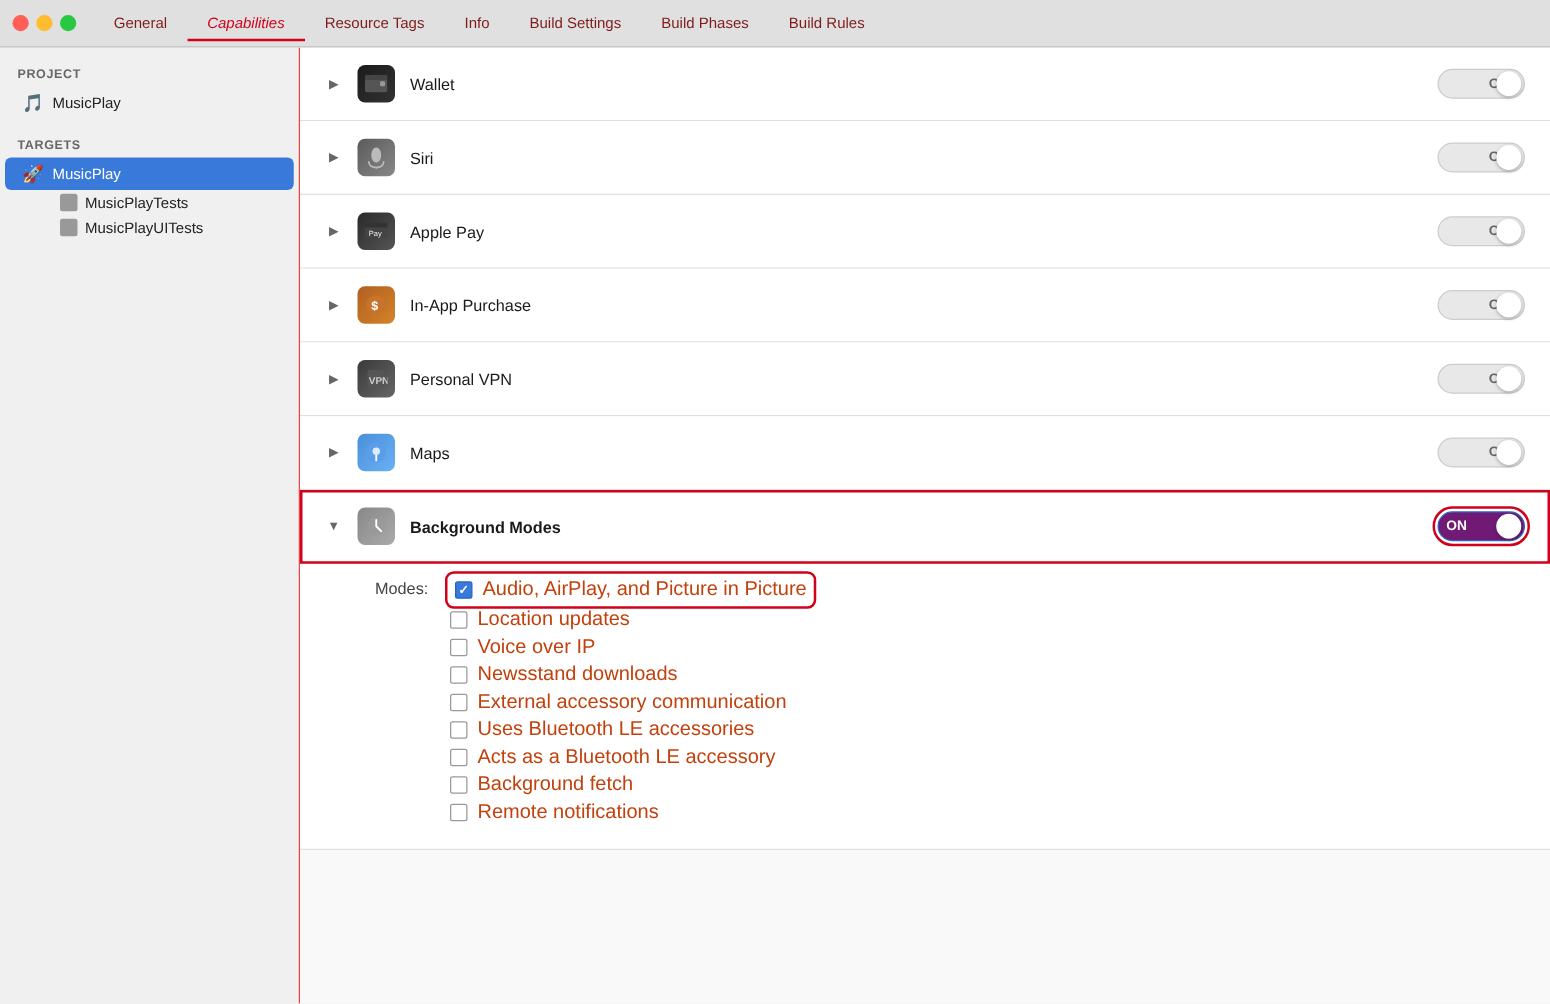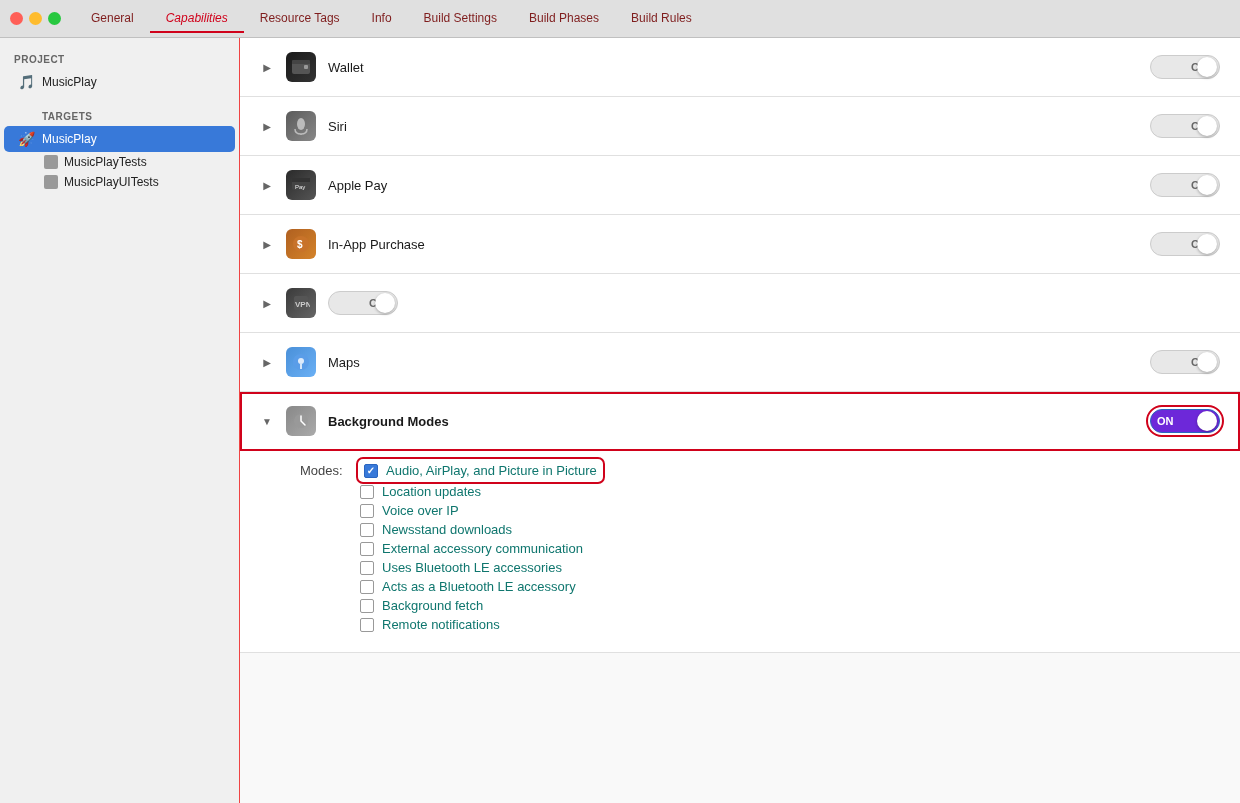--- a/index.html
+++ b/index.html
@@ -21,21 +21,21 @@
     .main-layout { display: flex; flex: 1; overflow: hidden; }
 
     
     .sidebar { width: 240px; background: #f0f0f0; border-right: 1px solid #ef4444; flex-shrink: 0; padding-top: 10px; overflow-y: auto; }
     .sidebar-section-label { font-size: 10px; font-weight: 700; color: #666; text-transform: uppercase; padding: 6px 14px 4px; letter-spacing: 0.5px; }
     .sidebar-item { display: flex; align-items: center; gap: 6px; padding: 4px 14px; cursor: pointer; border-radius: 5px; margin: 0 4px; }
     .sidebar-item.selected { background: #3879d9; color: white; }
     .sidebar-item.selected .item-label { color: white; }
     .item-icon { width: 18px; height: 18px; flex-shrink: 0; display: flex; align-items: center; justify-content: center; font-size: 14px; }
     .item-label { font-size: 12px; color: #222; }
-    .sidebar-sub-item { display: flex; align-items: center; gap: 6px; padding: 3px 14px 3px 44px; cursor: pointer; }
+    .sidebar-sub-item { display: flex; align-items: center; gap: 6px; padding: 3px 14px 3px 30px; cursor: pointer; margin-left: 18px; }
     .sub-icon { width: 14px; height: 14px; background: #999; border-radius: 2px; flex-shrink: 0; }
 
     
     .content { flex: 1; overflow-y: auto; background: #f9f9f9; }
 
     
     .cap-row { display: flex; align-items: center; padding: 14px 20px; border-bottom: 1px solid #e0e0e0; background: white; gap: 12px; }
     .cap-row:last-child { border-bottom: none; }
     .cap-expand { width: 14px; height: 14px; display: flex; align-items: center; justify-content: center; cursor: pointer; color: #666; font-size: 10px; flex-shrink: 0; }
     .cap-icon { width: 30px; height: 30px; border-radius: 6px; flex-shrink: 0; display: flex; align-items: center; justify-content: center; font-size: 16px; }
@@ -45,42 +45,42 @@
     .cap-icon-iap { background: linear-gradient(135deg, #b06020, #d4832a); color: white; }
     .cap-icon-vpn { background: linear-gradient(135deg, #3a3a3a, #666); color: white; }
     .cap-icon-maps { background: linear-gradient(135deg, #4a90d9, #6ab0f5); color: white; }
     .cap-icon-bgmodes { background: linear-gradient(135deg, #888, #aaa); color: white; }
     .cap-title { flex: 1; font-size: 13px; font-weight: 500; color: #1a1a1a; }
     .cap-title.bold { font-weight: 700; }
 
     
     .toggle { width: 70px; height: 24px; border-radius: 12px; display: flex; align-items: center; position: relative; cursor: pointer; flex-shrink: 0; border: 1px solid #ccc; }
     .toggle.off { background: #e8e8e8; }
-    .toggle.on { background: #6d28d9; border-color: #2a65c0; }
+    .toggle.on { background: #701a75; border-color: #2a65c0; }
     .toggle-label { font-size: 11px; font-weight: 700; position: absolute; }
     .toggle.off .toggle-label { right: 6px; color: #666; }
     .toggle.on .toggle-label { left: 6px; color: white; }
     .toggle-knob { width: 20px; height: 20px; border-radius: 50%; background: white; position: absolute; box-shadow: 0 1px 3px rgba(0,0,0,0.3); }
     .toggle.off .toggle-knob { right: 2px; }
     .toggle.on .toggle-knob { right: 2px; }
 
     
     .cap-row.highlighted { outline: 2px solid #d0021b; outline-offset: -2px; }
     .toggle.highlighted { outline: 2px solid #d0021b; outline-offset: 2px; }
 
     
     .bg-modes-expanded { background: white; border-bottom: 1px solid #e0e0e0; padding: 10px 20px 14px 60px; }
     .modes-row { display: flex; align-items: flex-start; margin-bottom: 6px; }
     .modes-label { font-size: 13px; font-weight: 500; color: #444; min-width: 60px; margin-top: 2px; }
     .modes-list { display: flex; flex-direction: column; gap: 4px; }
     .mode-item { display: flex; align-items: center; gap: 8px; }
     .mode-checkbox { width: 14px; height: 14px; border: 1px solid #999; border-radius: 2px; background: white; flex-shrink: 0; display: flex; align-items: center; justify-content: center; cursor: pointer; }
     .mode-checkbox.checked { background: #3879d9; border-color: #2a65c0; }
     .mode-checkbox.checked::after { content: '✓'; color: white; font-size: 10px; font-weight: bold; }
-    .mode-text { font-size: 13px; color: #0f766e; }
+    .mode-text { font-size: 16px; color: #c2410c; }
   </style>
 </head>
 <body>
 
 <div class="app-window">
 
   <div class="tab-bar">
     <div class="window-controls">
       <div class="wc wc-close"></div>
       <div class="wc wc-min"></div>
@@ -97,21 +97,21 @@
 
   <div class="main-layout">
 
     <div class="sidebar">
       <div class="sidebar-section-label">PROJECT</div>
       <div class="sidebar-item">
         <div class="item-icon">🎵</div>
         <span class="item-label">MusicPlay</span>
       </div>
 
-      <div class="sidebar-section-label" style="margin-top:10px;margin-left:28px;">TARGETS</div>
+      <div class="sidebar-section-label" style="margin-top:10px;">TARGETS</div>
       <div class="sidebar-item selected">
         <div class="item-icon">🚀</div>
         <span class="item-label">MusicPlay</span>
       </div>
       <div class="sidebar-sub-item">
         <div class="sub-icon"></div>
         <span class="item-label">MusicPlayTests</span>
       </div>
       <div class="sidebar-sub-item">
         <div class="sub-icon"></div>
@@ -185,20 +185,21 @@
       </div>
 
       <div class="cap-row">
         <div class="cap-expand">▶</div>
         <div class="cap-icon cap-icon-vpn">
           <svg width="18" height="18" viewBox="0 0 18 18" fill="none">
               <rect x="2" y="2" width="14" height="14" rx="2" fill="#555"></rect>
               <text x="3" y="13" font-size="8" fill="#ccc" font-family="Arial" font-weight="bold">VPN</text>
             </svg>
         </div>
+        <span class="cap-title">Personal VPN</span>
         <div class="toggle off">
           <span class="toggle-label">OFF</span>
           <div class="toggle-knob"></div>
         </div>
       </div>
 
       <div class="cap-row">
         <div class="cap-expand">▶</div>
         <div class="cap-icon cap-icon-maps">
           <svg width="18" height="18" viewBox="0 0 18 18" fill="none">

